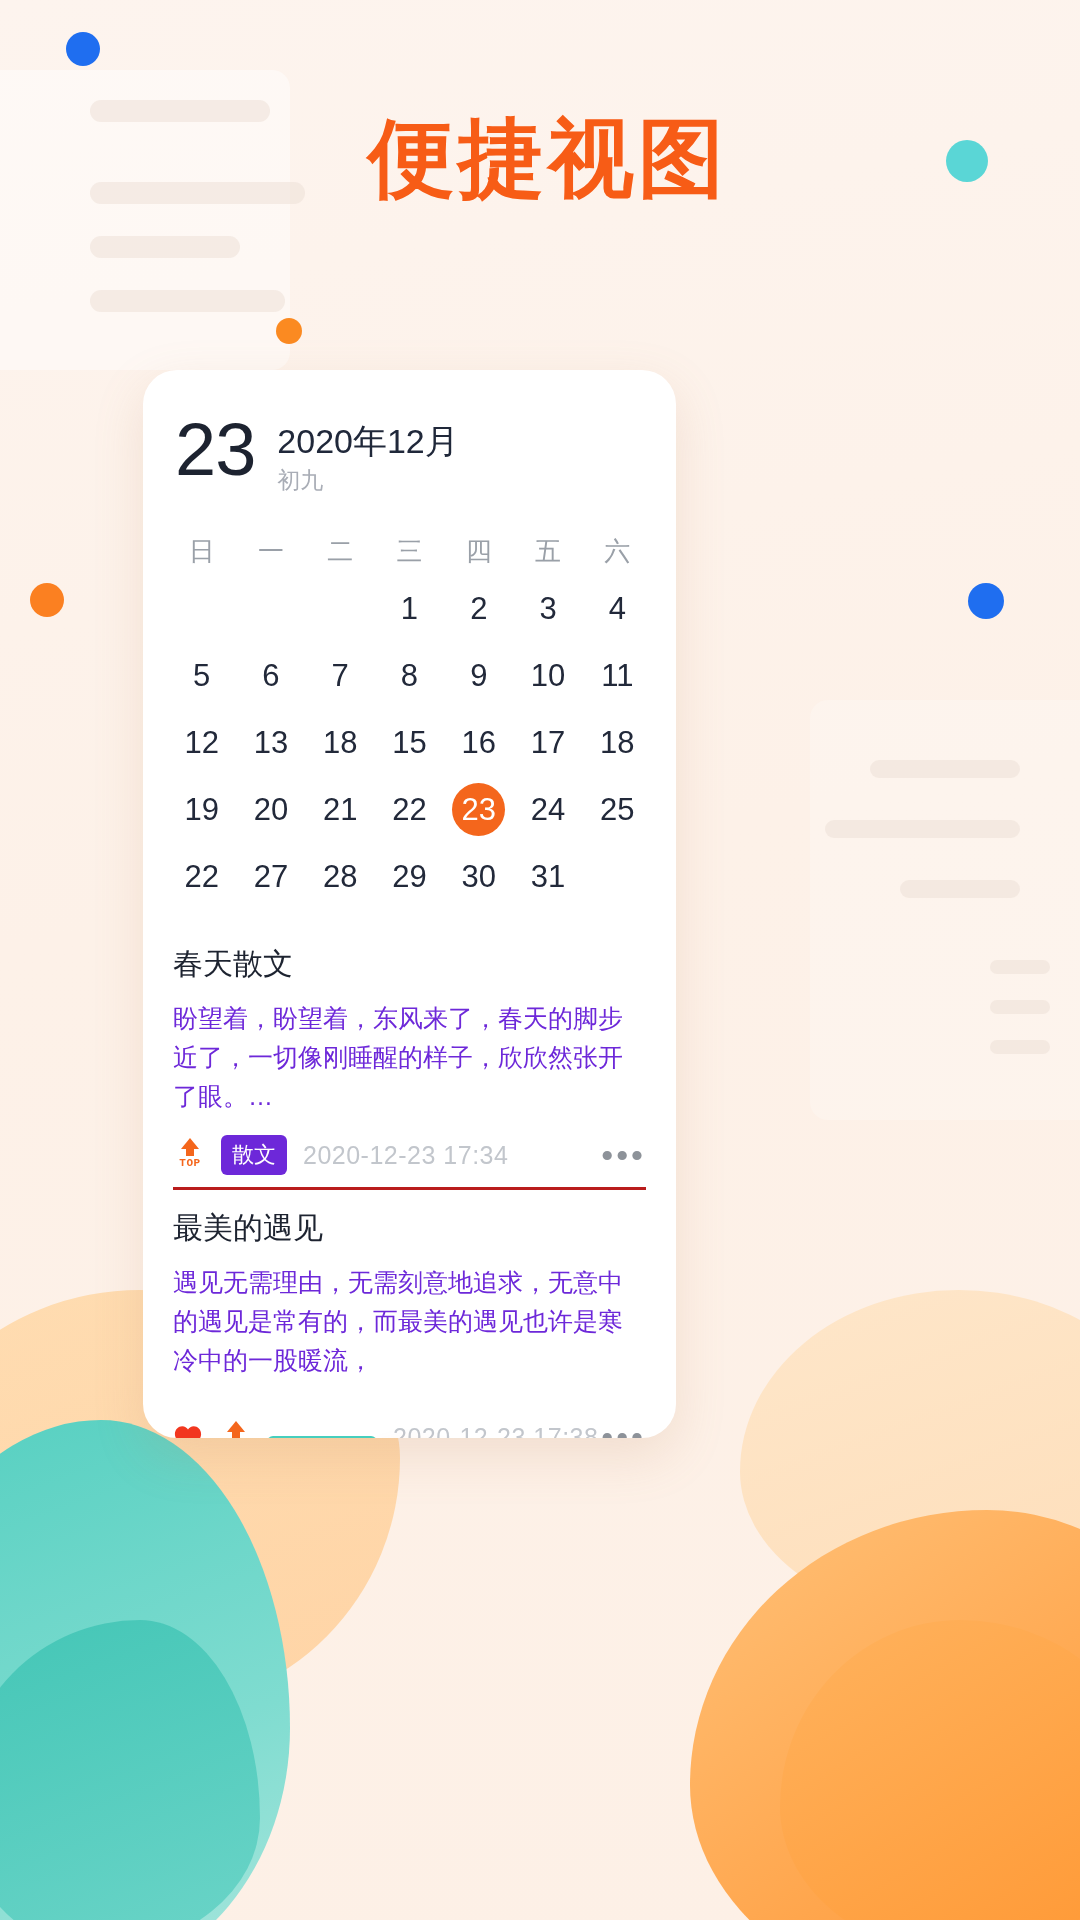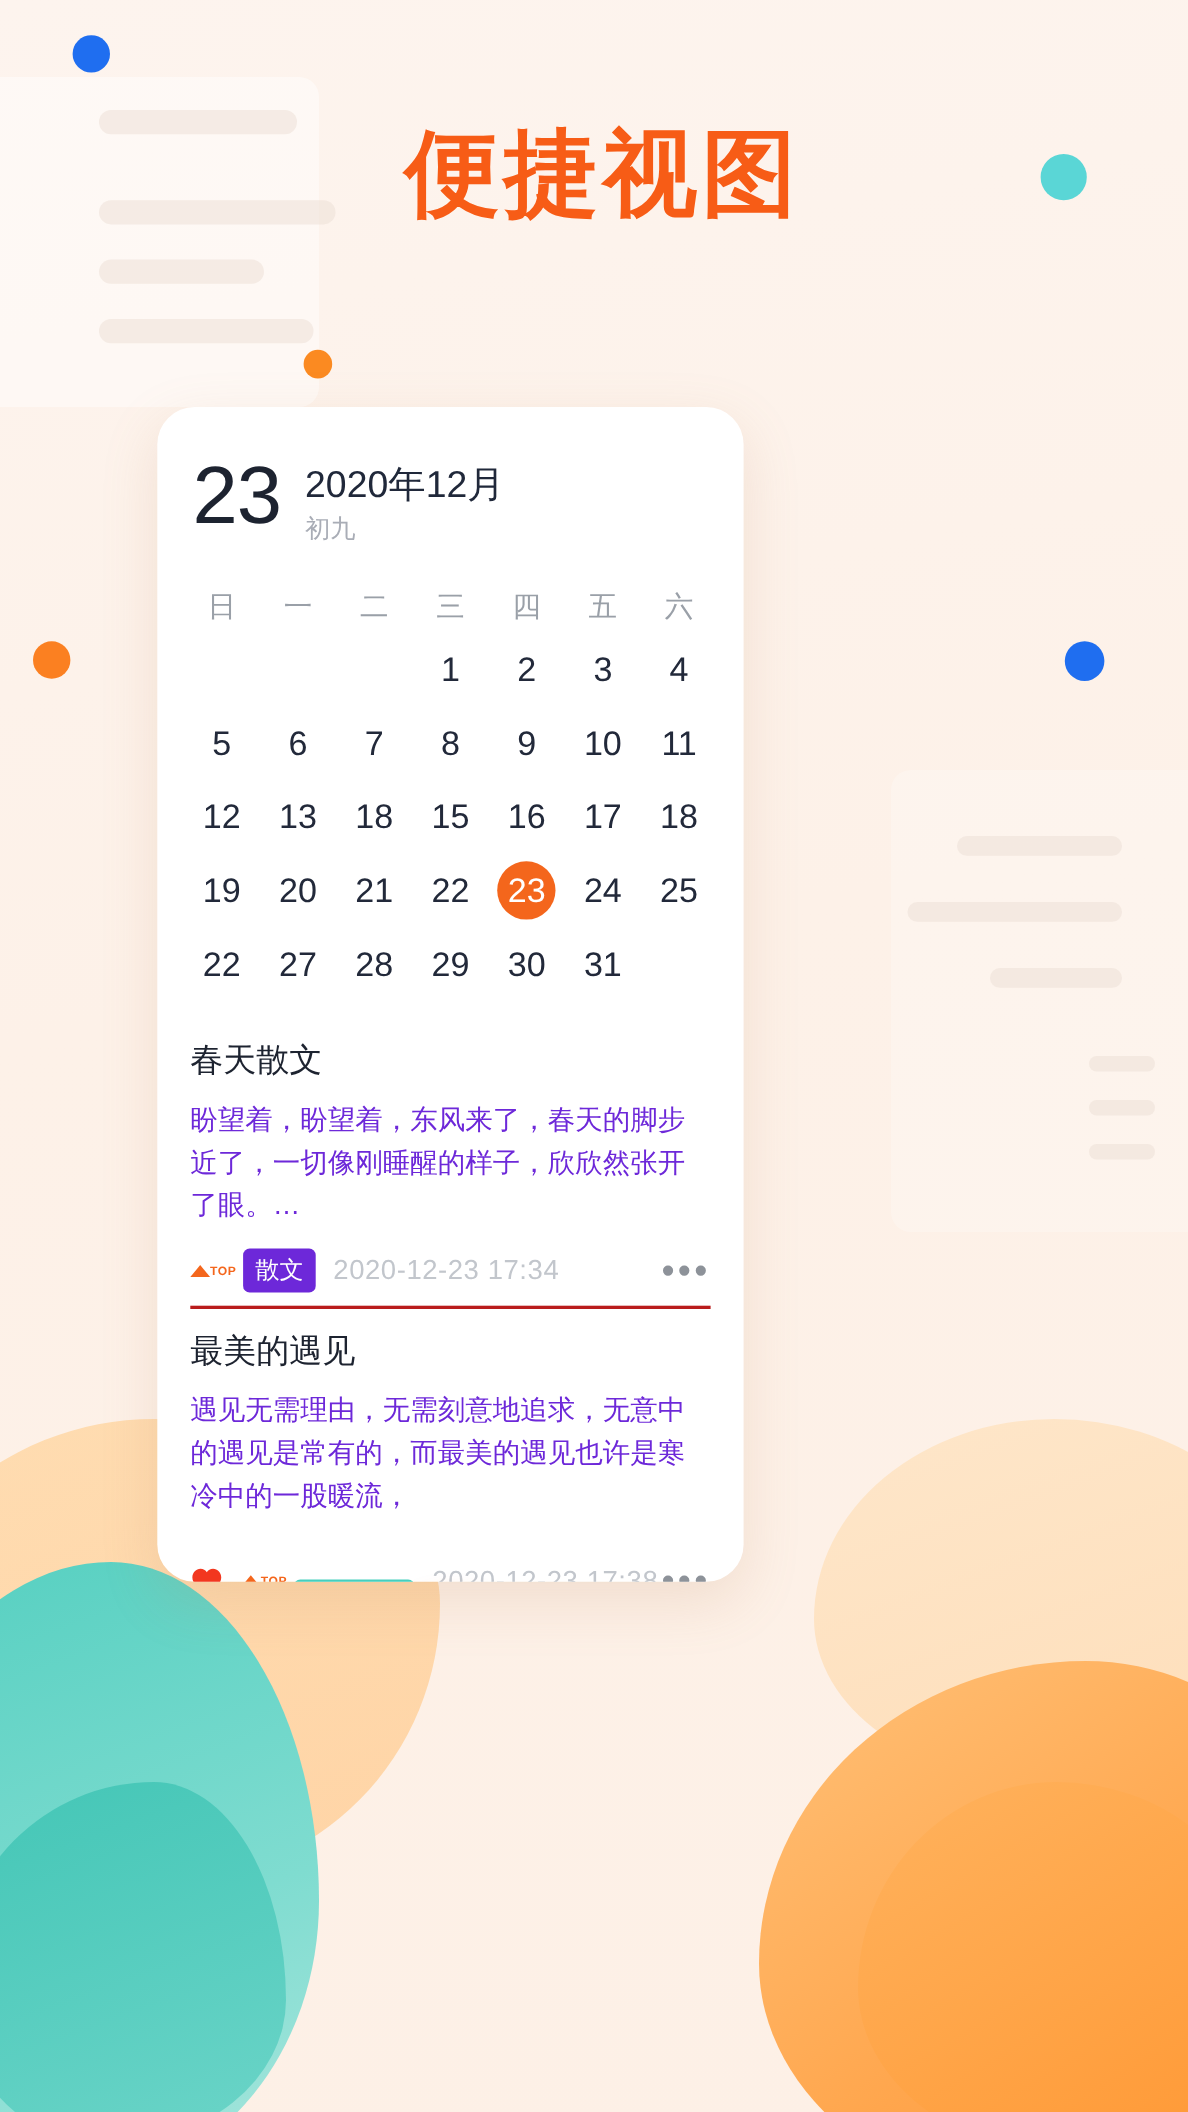--- a/index.html
+++ b/index.html
@@ -108,21 +108,21 @@
   .notes { padding:16px 30px 0 30px; flex:1; }
   .note { padding:18px 0 12px; }
   .note + .note { border-top:3px solid #b91c1c; }
   .note-title { font-size:30px; font-weight:normal; color:#1d2330; }
   .note-body { margin-top:14px; font-size:25px; line-height:1.55; color:#6d28d9; }
   .note-meta { margin-top:20px; display:flex; align-items:center; }
   .meta-right { margin-left:auto; color:#8d9299; font-size:34px; letter-spacing:3px; line-height:.6; }
 
   .icon-heart { width:30px; height:28px; margin-right:16px; position:relative; }
   .icon-top { width:34px; height:34px; margin-right:14px; display:flex;
-              flex-direction:row; align-items:center; justify-content:flex-start; }
+              flex-direction:column; align-items:center; justify-content:flex-start;font-family:Liberation Mono, monospace; }
   .icon-top .arrow {
     width:0;height:0;border-left:9px solid transparent;border-right:9px solid transparent;
     border-bottom:11px solid #f4661c; position:relative;
   }
   .icon-top .stem { width:8px;height:7px;background:#f4661c; }
   .icon-top .lbl { font-size:11px; color:#f4661c; font-weight:bold; letter-spacing:.5px; margin-top:1px;}
   .badge {
     font-size:22px; color:#fff; padding:5px 11px; border-radius:6px; margin-right:16px;
   }
   .badge.orange { background:#f4731d; }

